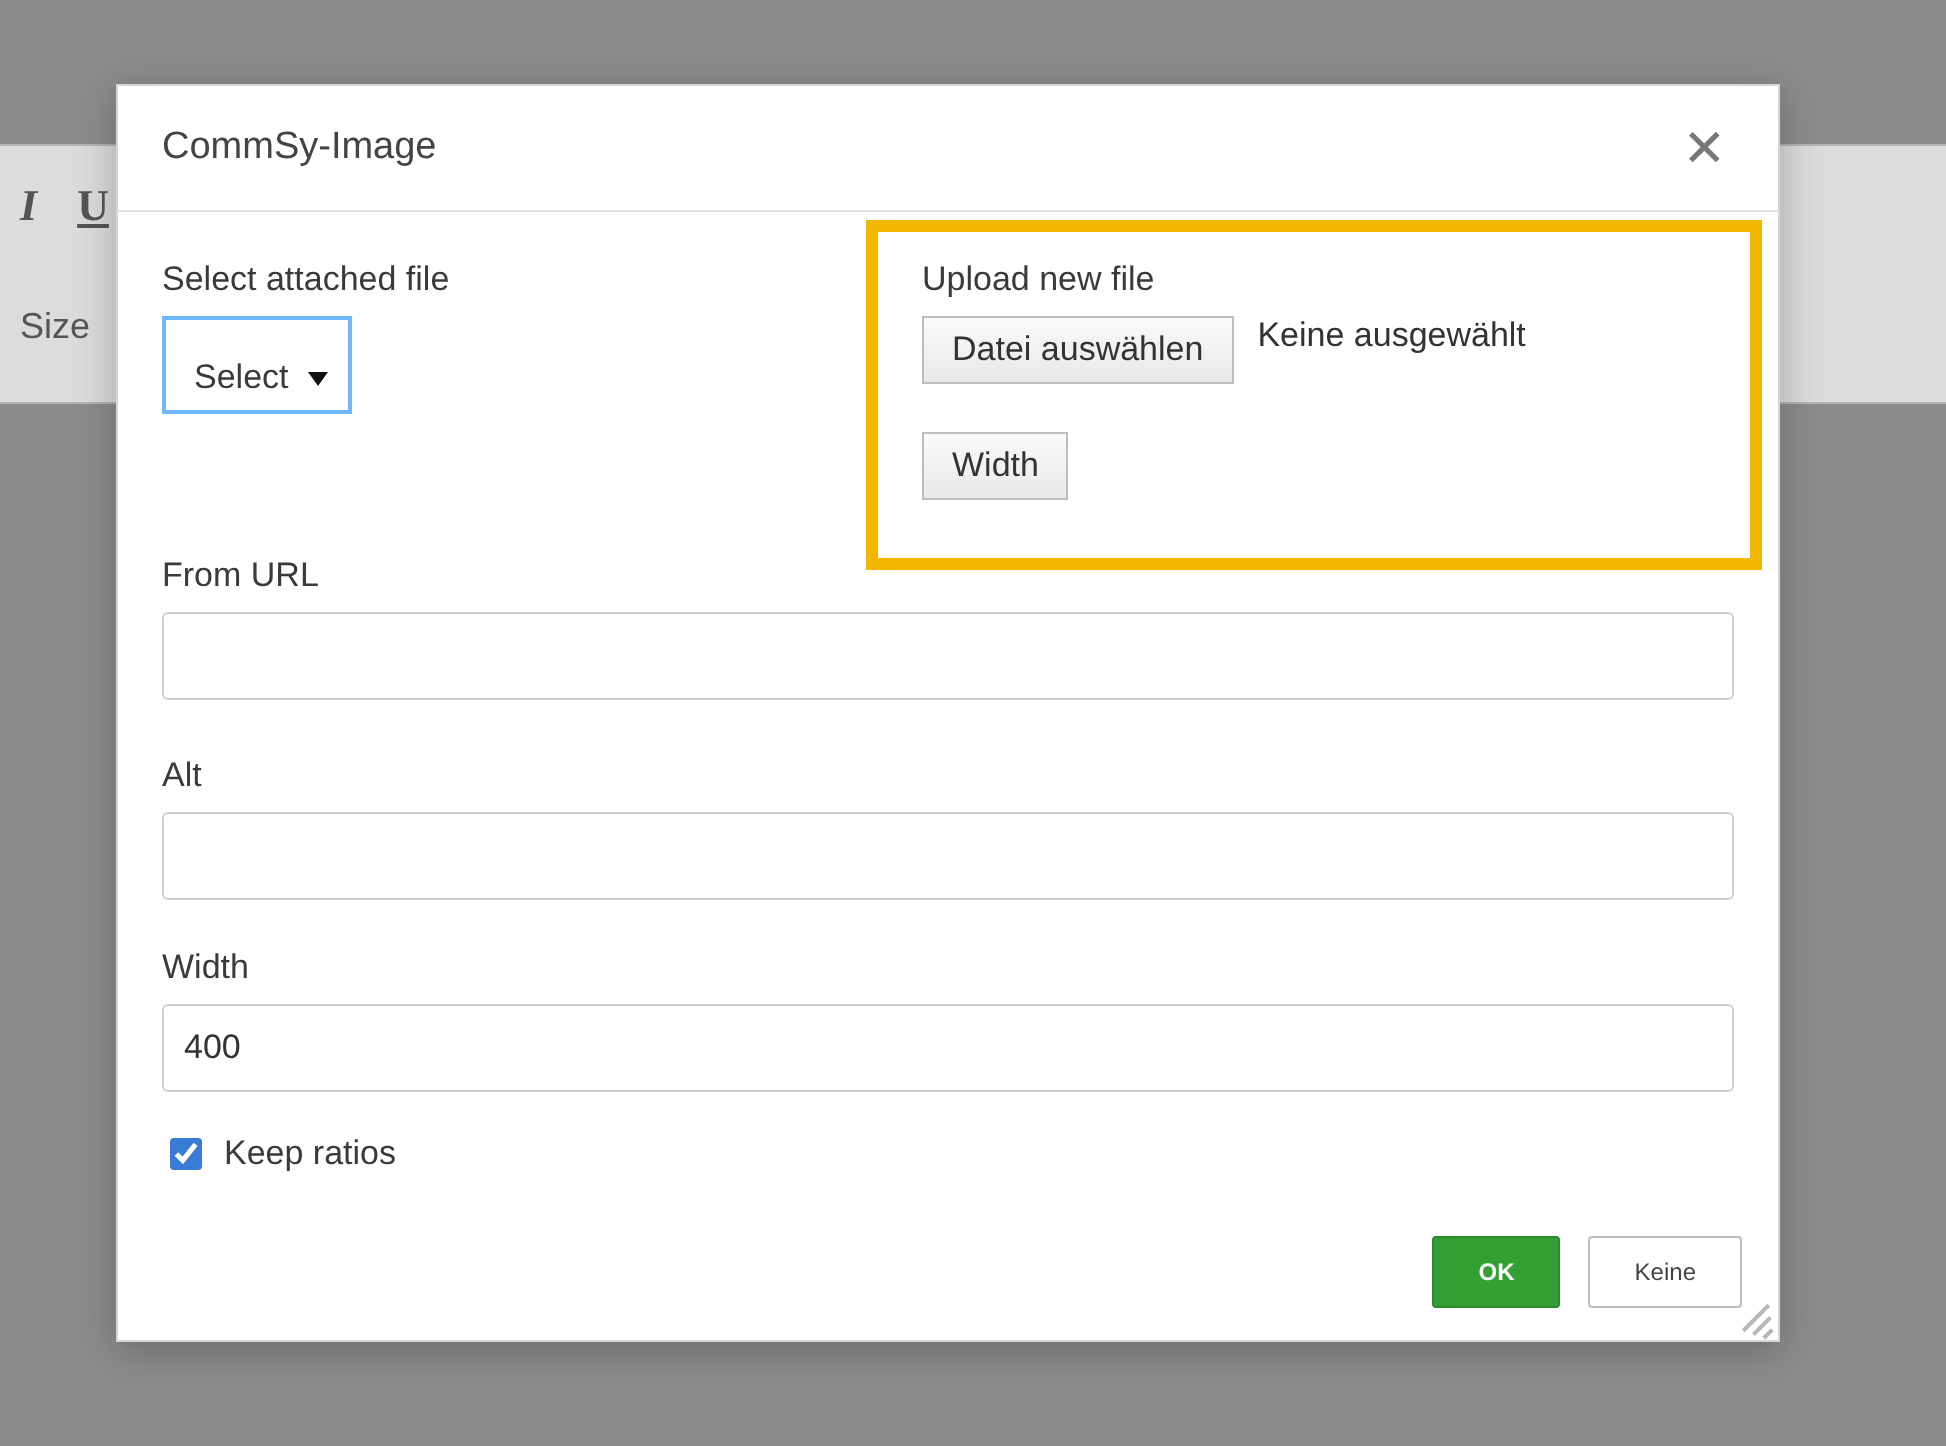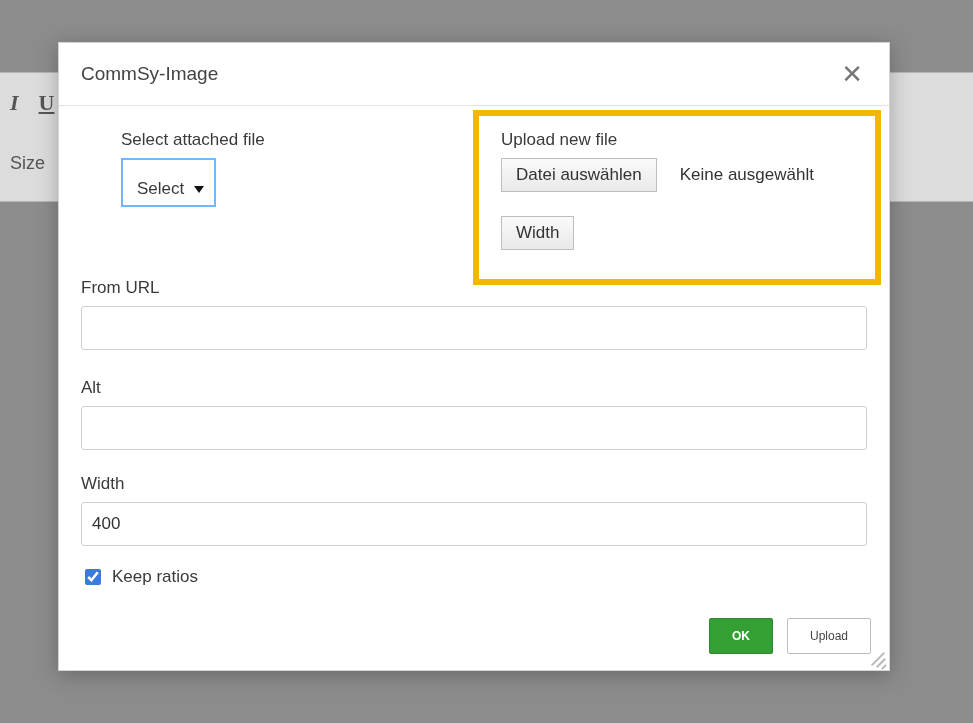--- a/index.html
+++ b/index.html
@@ -73,21 +73,21 @@
 
   .dialog-body {
     padding:24px 22px 10px 22px;
   }
 
   .top-row {
     display:flex;
     align-items:flex-start;
     gap:40px;
   }
-  .col-left { flex:0 0 340px;margin-left:40px; }
+  .col-left { flex:0 0 340px; }
   .col-right { flex:1; position:relative; }
 
   .label {
     font-size:17px;
     color:#3a3a3a;
     margin-bottom:8px;
   }
 
   .select-wrap {
     display:inline-flex;
@@ -110,21 +110,21 @@
   .highlight-box {
     position:absolute;
     left:-28px;
     top:-20px;
     right:-14px;
     height:175px;
     border:6px solid #f2b700;
     pointer-events:none;
   }
 
-  .file-row { display:flex; align-items:center; gap:23px; }
+  .file-row { display:flex; align-items:flex-start; gap:12px; }
   .native-btn, .upload-btn {
     font-size:17px;
     padding:6px 14px;
     background:linear-gradient(#fafafa,#e9e9e9);
     border:1px solid #bdbdbd;
     color:#333;
     cursor:pointer;
   }
   .upload-btn { margin-top:24px; }
 
@@ -263,19 +263,19 @@
 
     <label class="check-row">
       <input type="checkbox" checked="" style="">
       <span>Keep ratios</span>
     </label>
 
   </div>
 
   <div class="dialog-footer">
     <button class="btn btn-primary">OK</button>
-    <button class="btn">Upload</button>
+    <button class="btn">Keine</button>
     <div class="resize-grip">
         <span></span>
       </div>
   </div>
 
 </div>
 
 </body></html>

